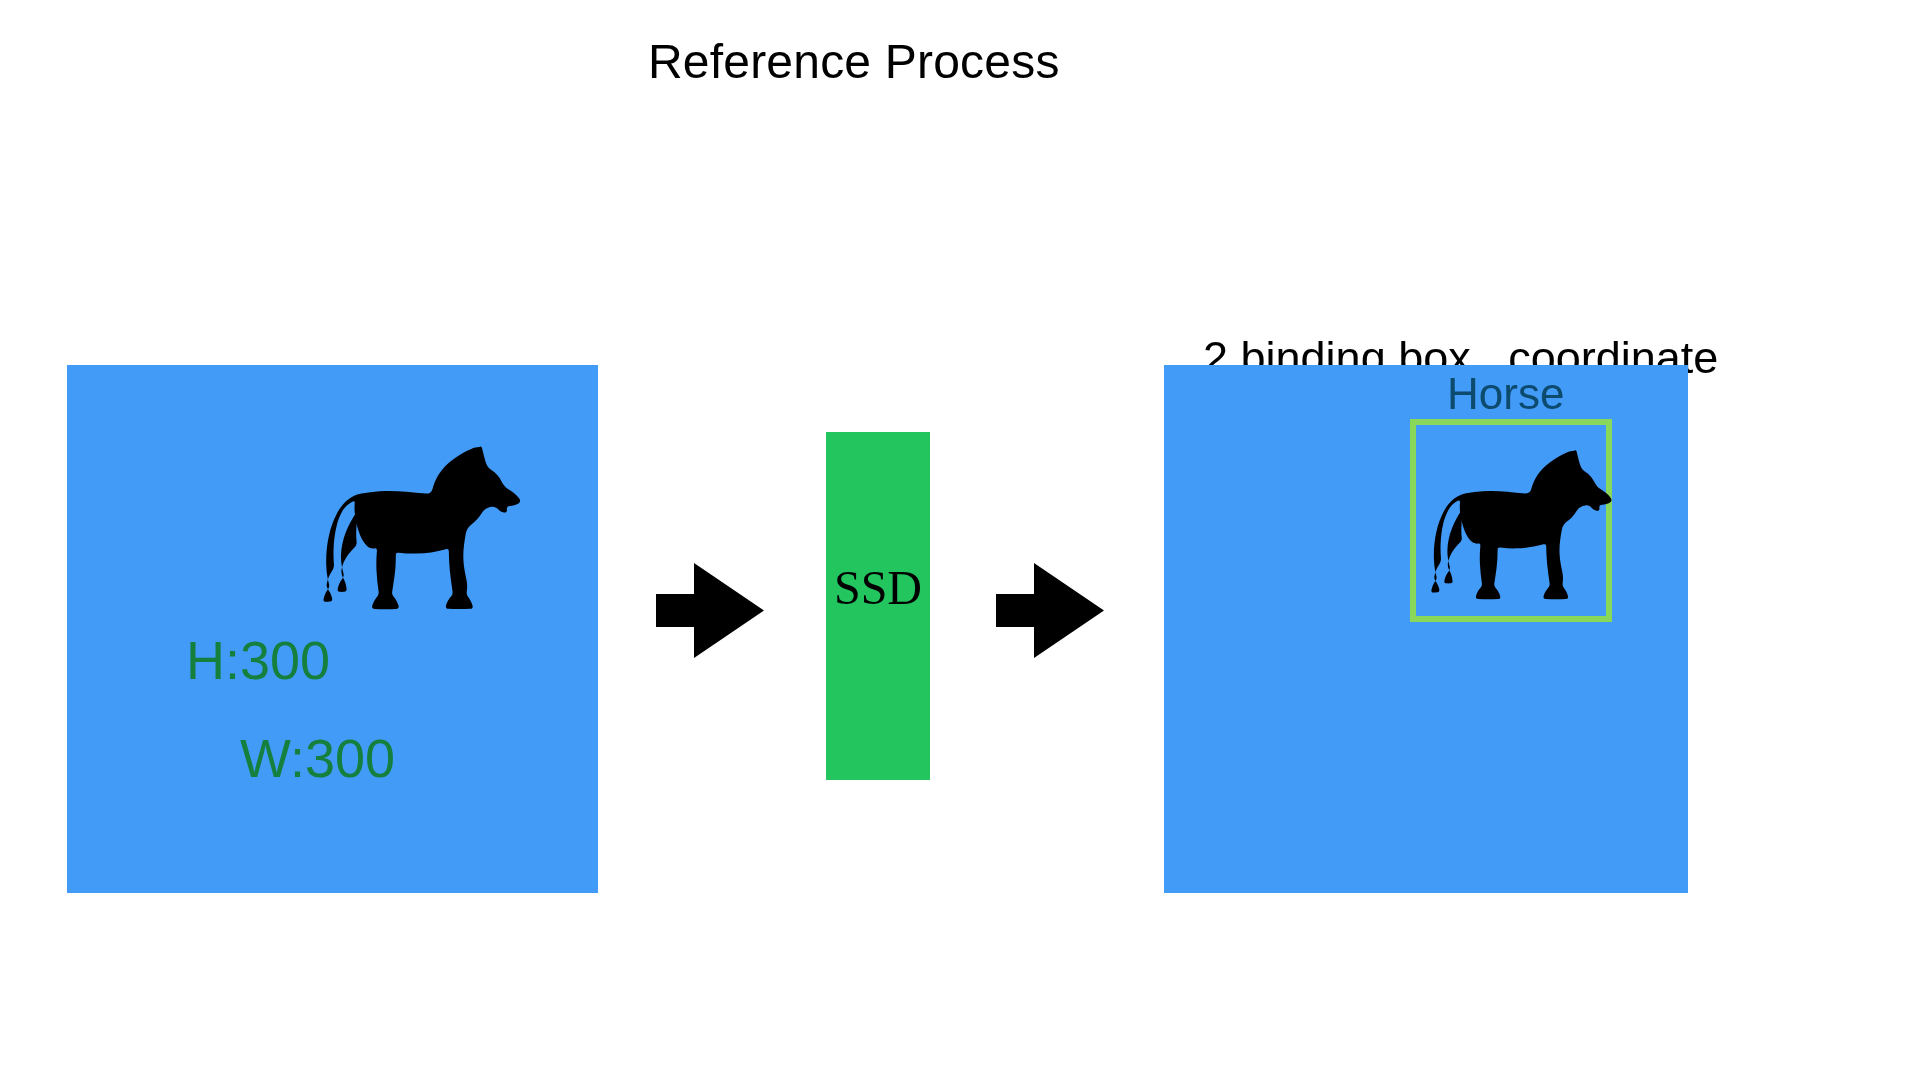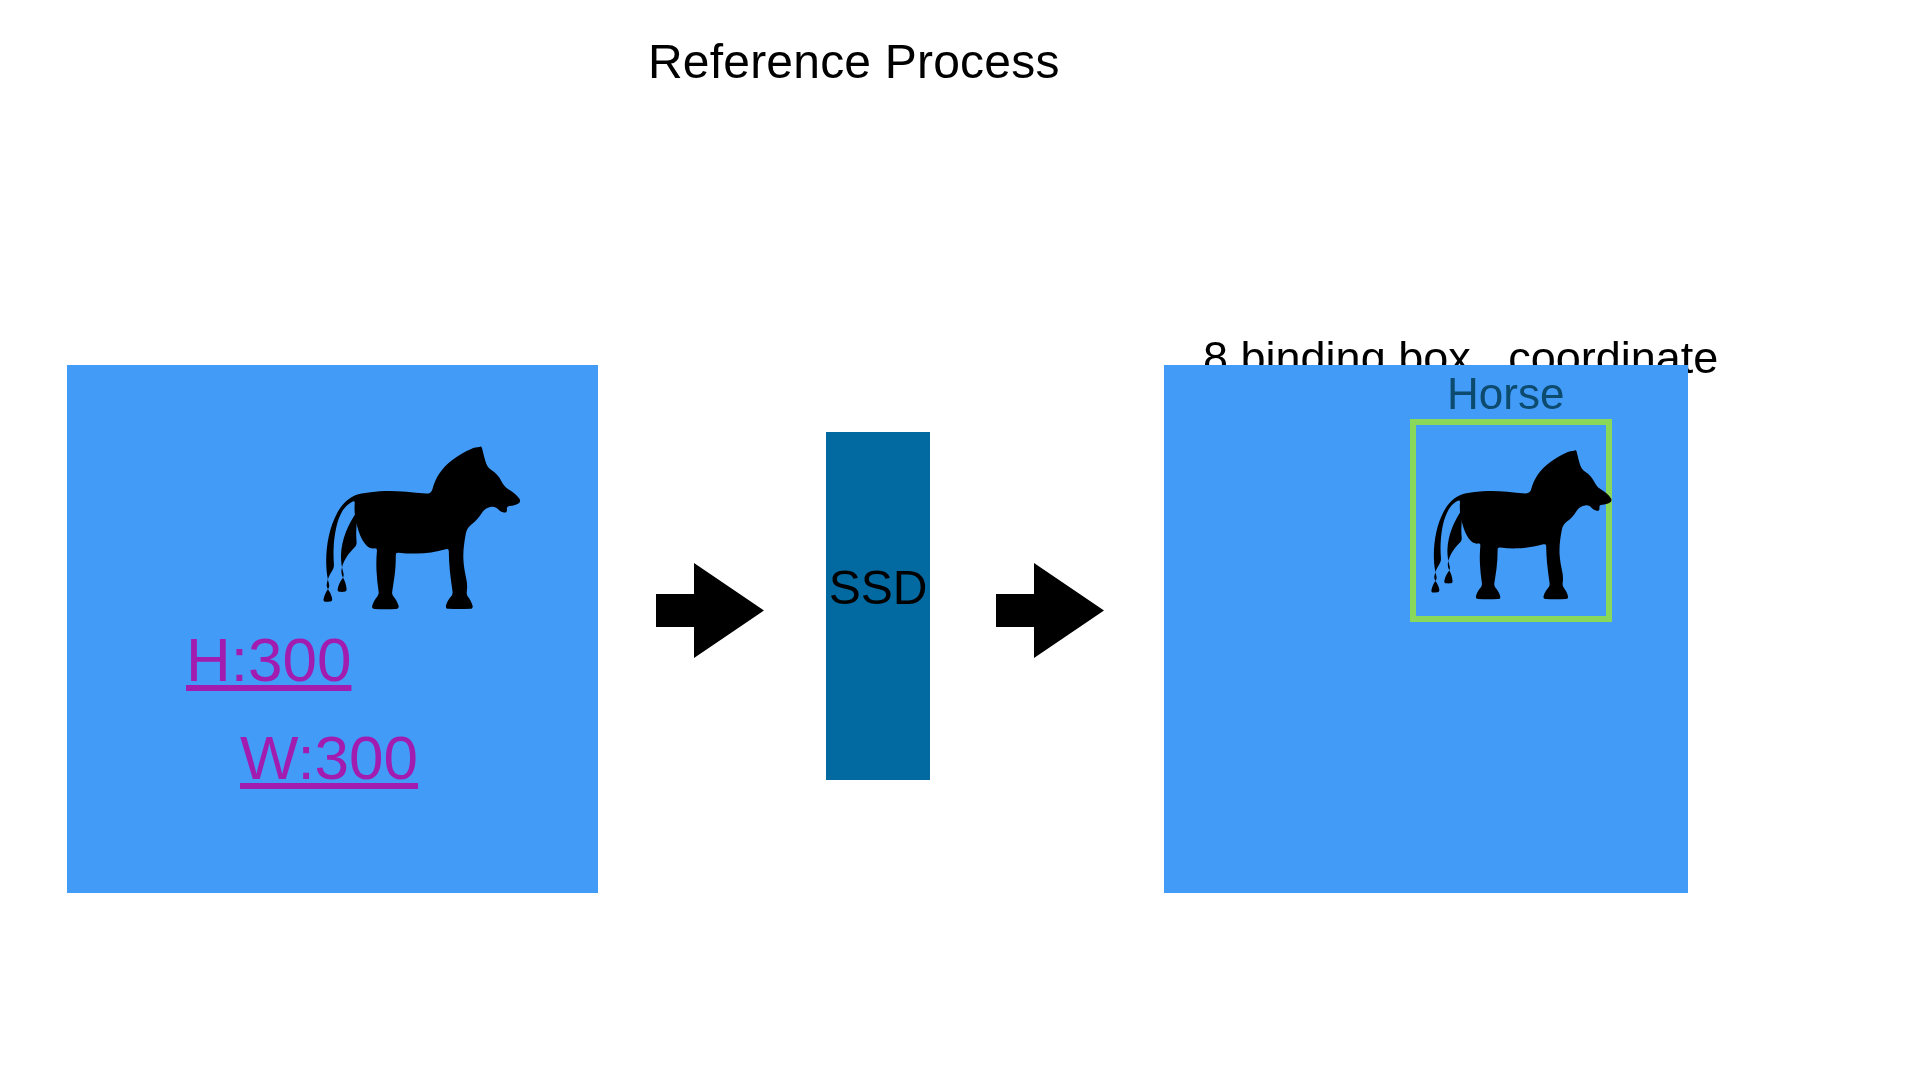--- a/index.html
+++ b/index.html
@@ -57,46 +57,46 @@
   }
   #output-panel {
     left: 1164px;
     top: 365px;
     width: 524px;
     height: 528px;
   }
 
   
   .dim-label {
-    font-size: 62px;
+    font-size: 54px;
     line-height: 62px;
-    color: #a21caf;
+    color: #15803d;
     white-space: nowrap;
-    text-decoration: underline;
   }
   #dim-h { left: 186px; top: 629px; }
   #dim-w { left: 192px; top: 727px; margin-left: 48px; }
 
   
   .horse-svg { display: block; }
   #input-horse { left: 322px; top: 443px; width: 215px; height: 168px; }
   #output-horse { left: 1430px; top: 447px; width: 197px; height: 154px; }
 
   
   .arrow-svg { display: block; }
   #arrow-1 { left: 656px; top: 563px; width: 108px; height: 95px; }
   #arrow-2 { left: 996px; top: 563px; width: 108px; height: 95px; }
 
   
   #ssd-block {
     left: 826px;
     top: 432px;
     width: 104px;
     height: 348px;
-    background: #0369a1;
+    background: #22c55e;
+    font-family: Liberation Serif, serif;
   }
   #ssd-label {
     position: absolute;
     left: 0;
     top: 0;
     width: 104px;
     height: 348px;
     display: flex;
     align-items: center;
     justify-content: center;
@@ -127,21 +127,21 @@
   }
 </style>
 </head>
 <body>
 
 <div id="canvas">
 
   <div class="abs" id="title">Reference Process</div>
 
   <div class="abs" id="notes">
-    <span class="note-line">8.binding box   coordinate</span>
+    <span class="note-line">2.binding box   coordinate</span>
     <span class="note-line">2.category index</span>
   </div>
 
   <div class="abs img-panel" id="input-panel"></div>
 
   <div class="abs" id="input-horse">
     <svg class="horse-svg" viewBox="0 0 215 168" width="215" height="168" xmlns="http://www.w3.org/2000/svg">
       <path fill="#000000" d="
         M157.5,4.0
         C158.4,3.0 159.6,3.4 160.0,5.0

